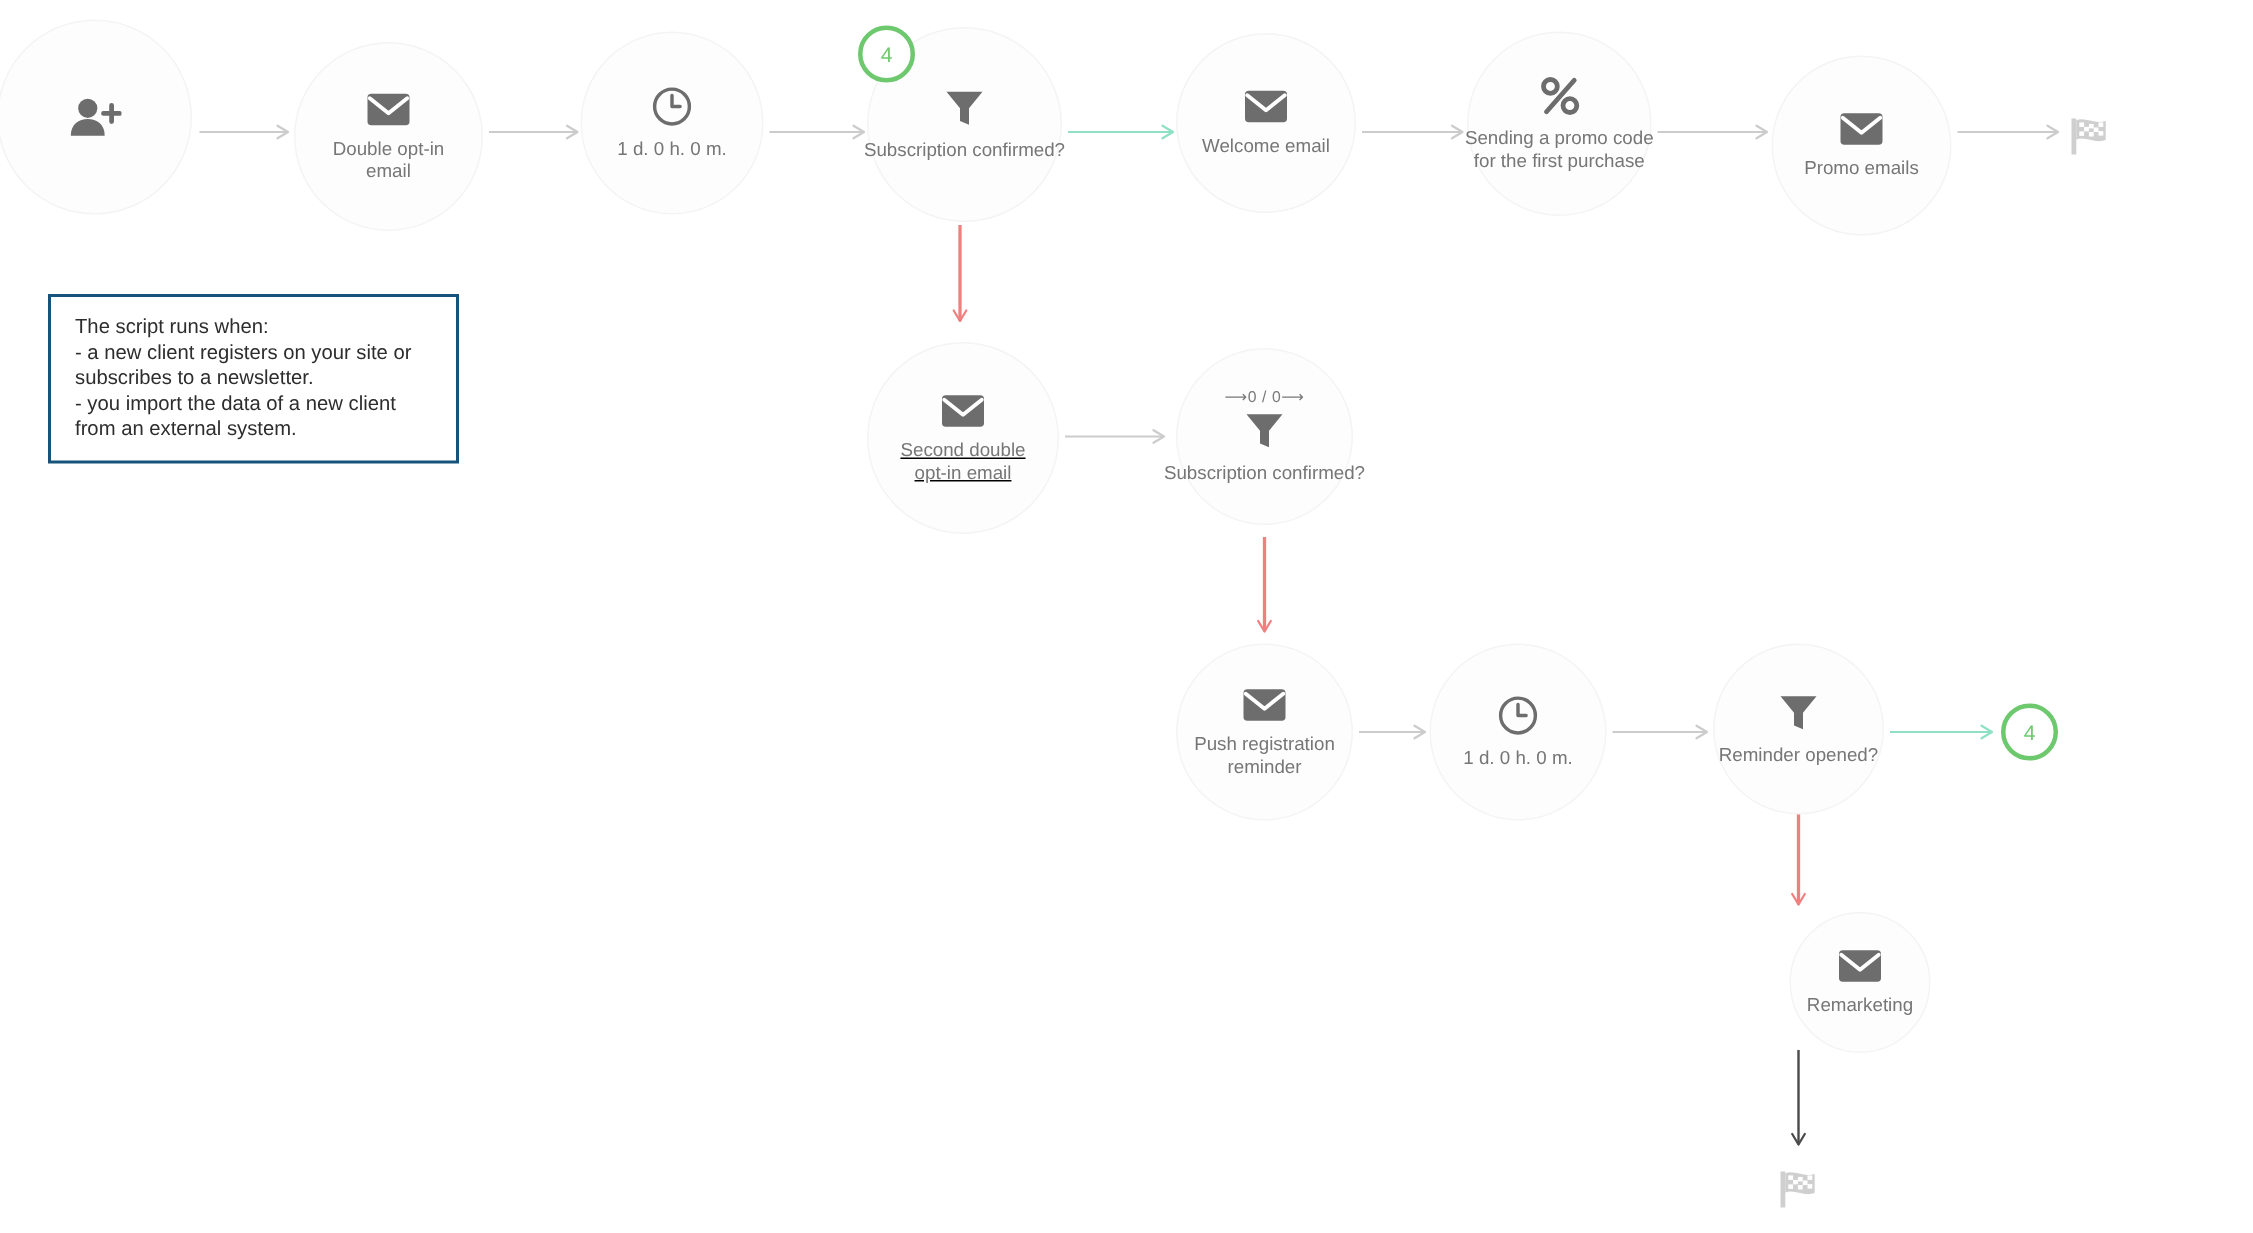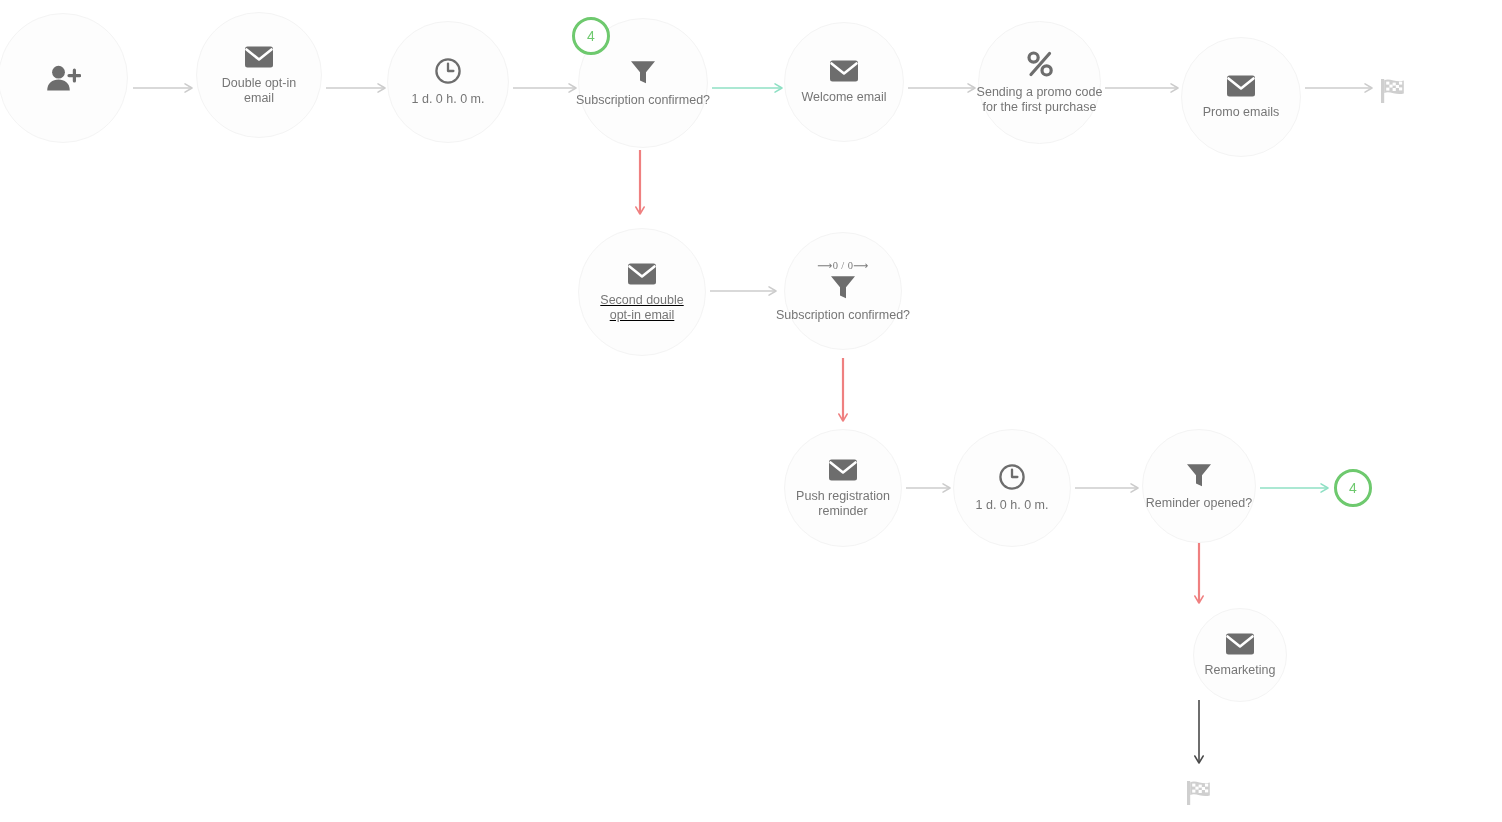--- a/index.html
+++ b/index.html
@@ -72,21 +72,21 @@
   }
 
   
   .io-stat {
     font-size: 10.5px;
     color: #7a7a7a;
     letter-spacing: 0.4px;
     margin-bottom: 2px;
     line-height: 11px;
     white-space: nowrap;
-    font-family: Liberation Serif, serif;
+    font-family: Liberation Sans, sans-serif;
   }
 
   
   .flag-node {
     position: absolute;
     line-height: 0;
     color: #cfcfcf;
   }
 
   
@@ -177,21 +177,21 @@
   <div id="node-layer">
       <div class="node" style="left: -2px; top: 13px; width: 130px; height: 130px;">
         <div class="node-inner">
           <span class="node-icon" style="margin-bottom: 0px;"><svg width="36" height="28" viewBox="0 0 36 28" aria-hidden="true">
               <circle cx="13.5" cy="8.2" r="6.4" fill="currentColor"></circle>
               <path d="M2.2 26.5 C2.2 18.8 7.6 15.4 13.5 15.4 C19.4 15.4 24.8 18.8 24.8 26.5 Z" fill="currentColor"></path>
               <path d="M29.4 6.2 V17.0 M24.0 11.6 H34.8" stroke="currentColor" stroke-width="3.2" stroke-linecap="round"></path>
             </svg></span>
         </div>
       </div>
-      <div class="node" style="left: 196px; top: 12px; width: 126px; height: 126px;">
+      <div class="node" style="left: 196px; top: 28px; width: 126px; height: 126px;">
         <div class="node-inner">
           <span class="node-icon"><svg width="30" height="24" viewBox="0 0 30 24" aria-hidden="true">
               <rect x="1" y="1.5" width="28" height="21" rx="2.5" fill="currentColor"></rect>
               <path d="M2.5 4.5 L15 14.5 L27.5 4.5" fill="none" stroke="#ffffff" stroke-width="2.6" stroke-linejoin="round" stroke-linecap="round"></path>
             </svg></span>
           <div class="node-label">Double opt-in
 email</div>
         </div>
       </div>
       <div class="node" style="left: 387px; top: 21px; width: 122px; height: 122px;">
@@ -320,14 +320,19 @@
             <rect x="21.0" y="5.6" width="3.2" height="3.0"></rect>
             <rect x="11.4" y="8.6" width="3.2" height="3.0"></rect>
             <rect x="17.8" y="9.0" width="3.2" height="3.0"></rect>
             <rect x="8.2" y="11.6" width="3.2" height="3.0"></rect>
             <rect x="14.6" y="12.0" width="3.2" height="3.0"></rect>
             <rect x="21.0" y="11.4" width="3.2" height="3.0"></rect>
           </g>
         </svg></div>
     </div>
 
+  <div id="note-box">
+    <div id="note-text">The script runs when:
+- a new client registers on your site or subscribes to a newsletter.
+- you import the data of a new client from an external system.</div>
+  </div>
 
 </div>
 
 </body></html>

